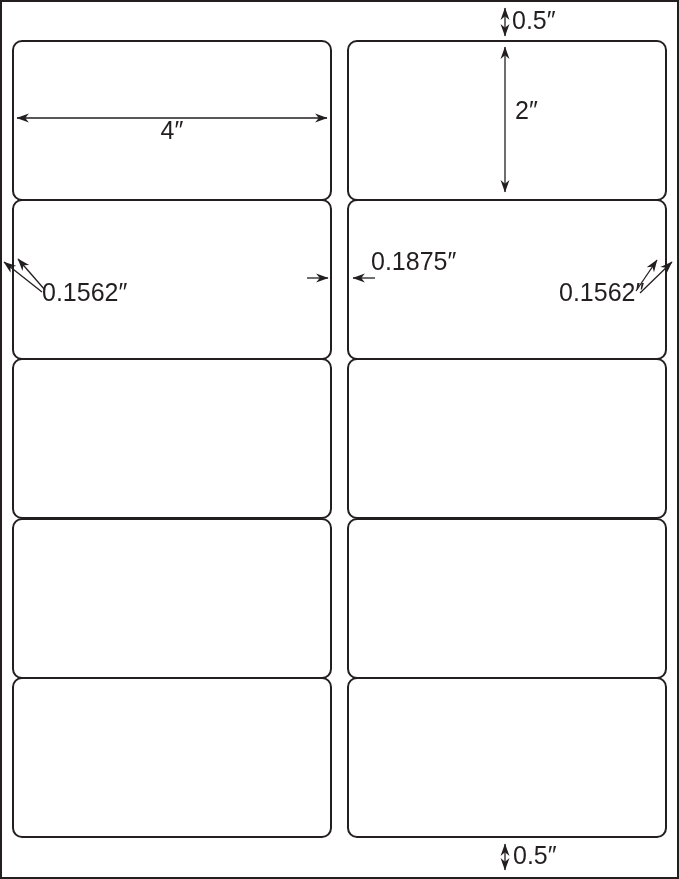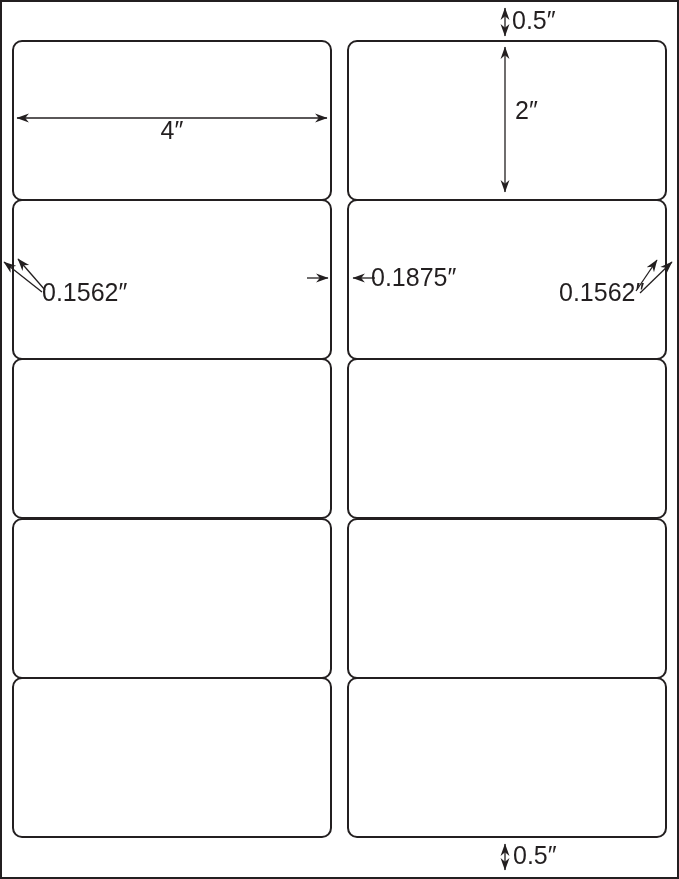--- a/index.html
+++ b/index.html
@@ -95,19 +95,19 @@
   </svg>
 
   <div class="dim" style="left:512px; top:7px;">0.5″</div>
 
   <div class="dim" style="left:515px; top:97px;">2″</div>
 
   <div class="dim dim-center" style="top:117px;">4″</div>
 
   <div class="dim" style="left:42px; top:279px;">0.1562″</div>
 
-  <div class="dim" style="left:371px; top:264px;">0.1875″</div>
+  <div class="dim" style="left:371px; top:248px;">0.1875″</div>
 
   <div class="dim" style="left:559px; top:279px;">0.1562″</div>
 
   <div class="dim" style="left:513px; top:842px;">0.5″</div>
 
 </div>
 
 </body></html>

